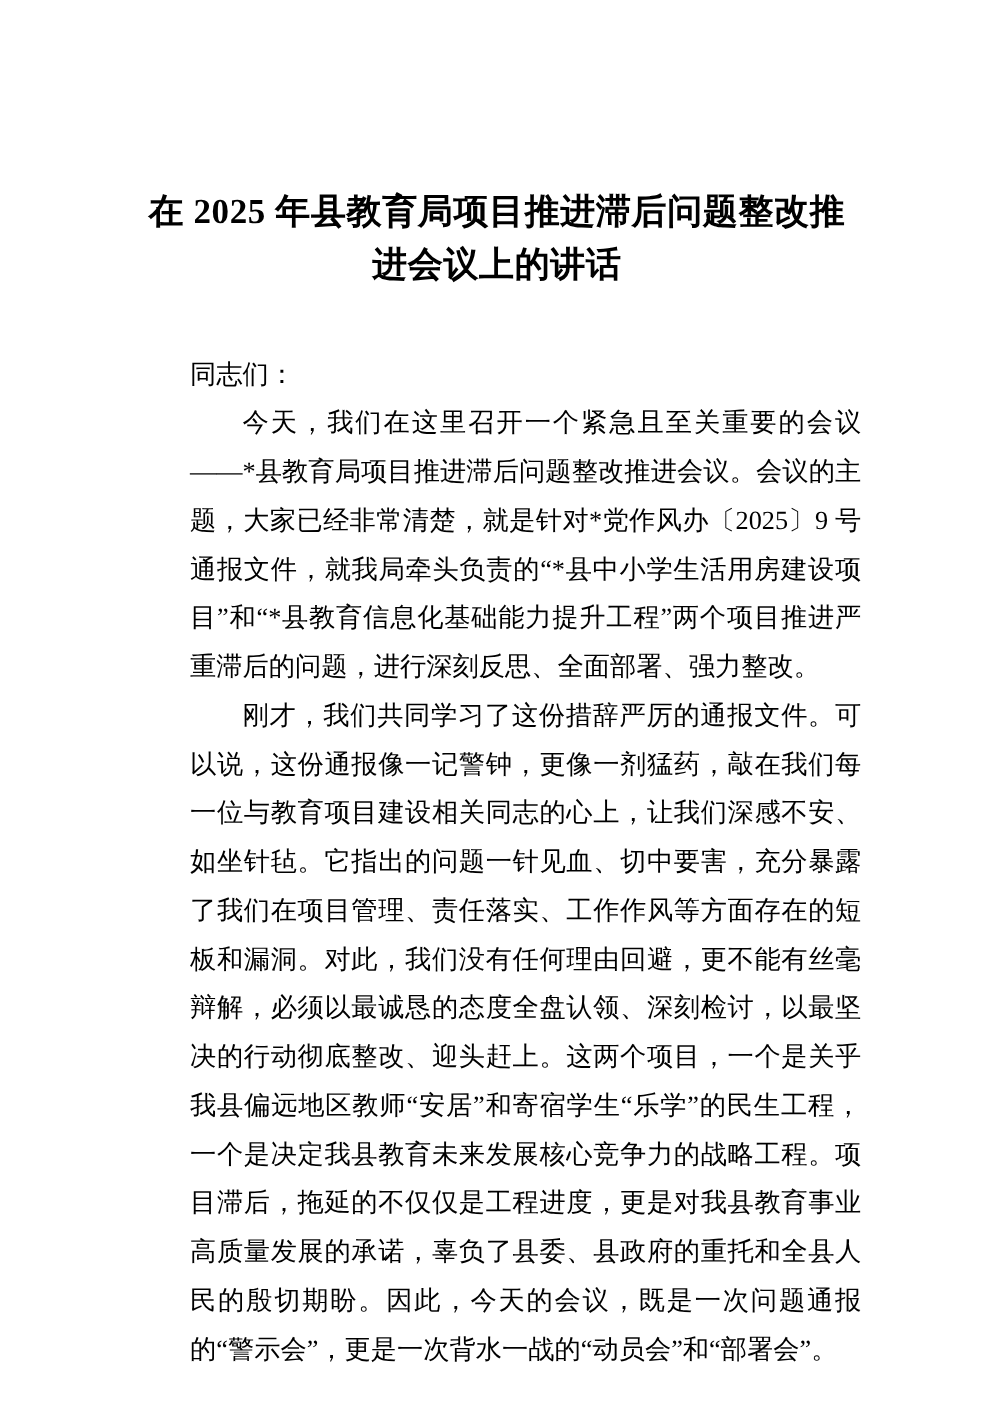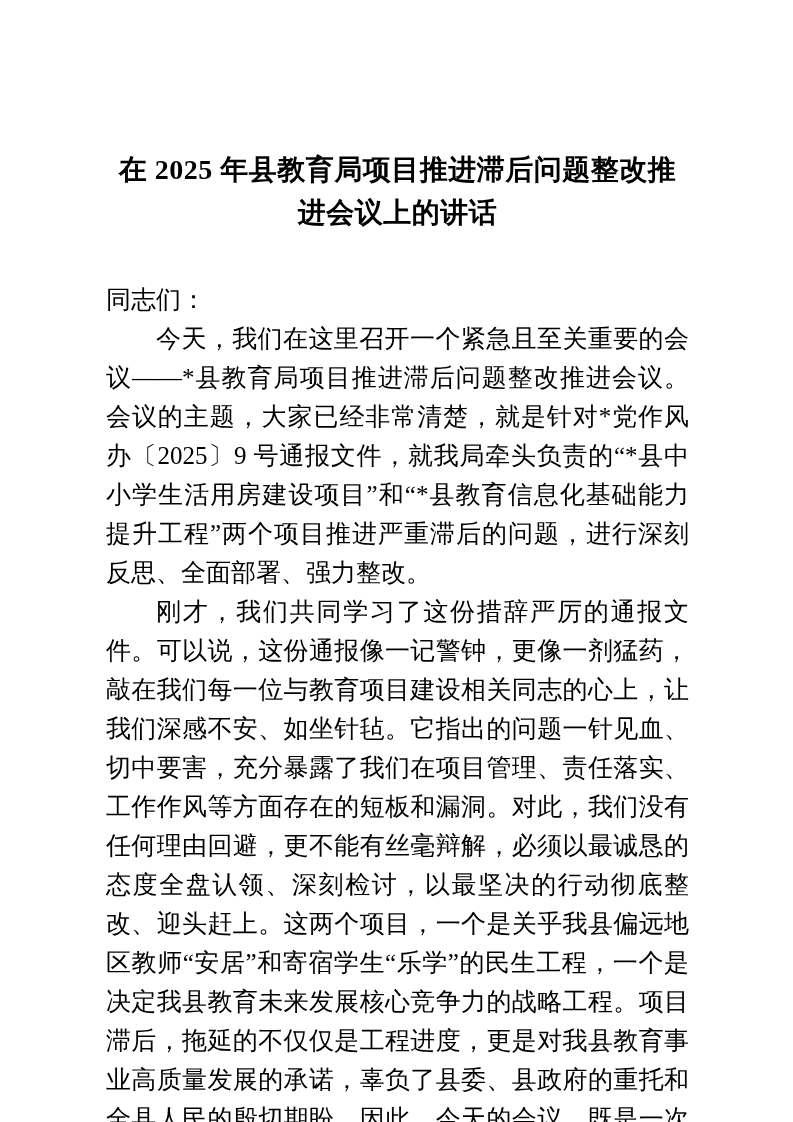--- a/index.html
+++ b/index.html
@@ -22,25 +22,26 @@
   .doc-title {
     font-size: 28px;
     font-weight: 700;
     text-align: center;
     line-height: 43px;
     letter-spacing: 0.5px;
     margin-bottom: 46px;
     font-family: "Liberation Serif", serif;
   }
   .doc-body p {
-    font-size: 25px;
+    font-size: 21px;
     line-height: 39px;
     text-align: justify;
     text-justify: inter-ideograph;
     word-break: break-all;
+    margin-left: 46px;
   }
   .salutation {
     text-indent: 0;
   }
   .para {
     text-indent: 2em;
   }
 </style>
 </head>
 <body>

